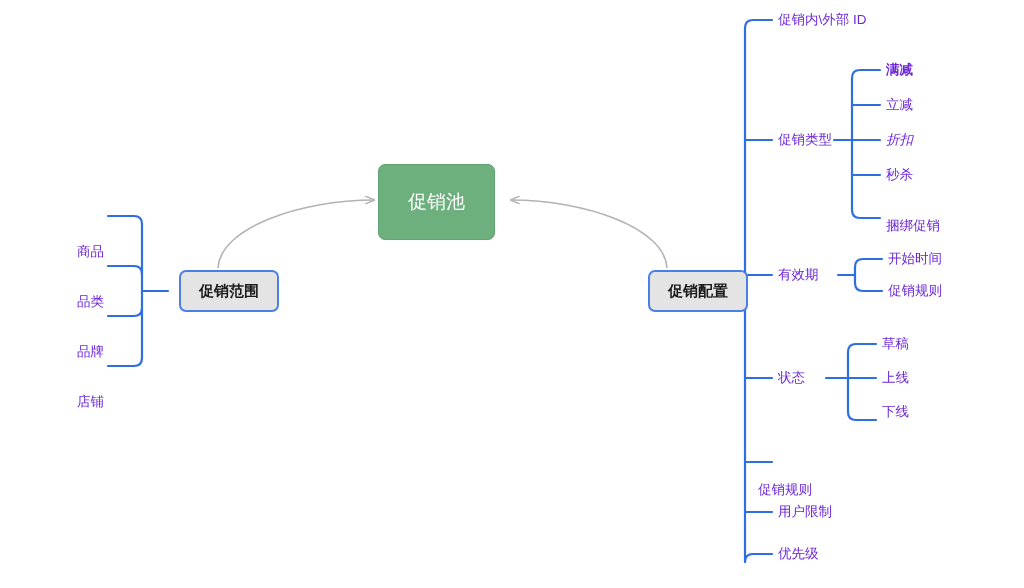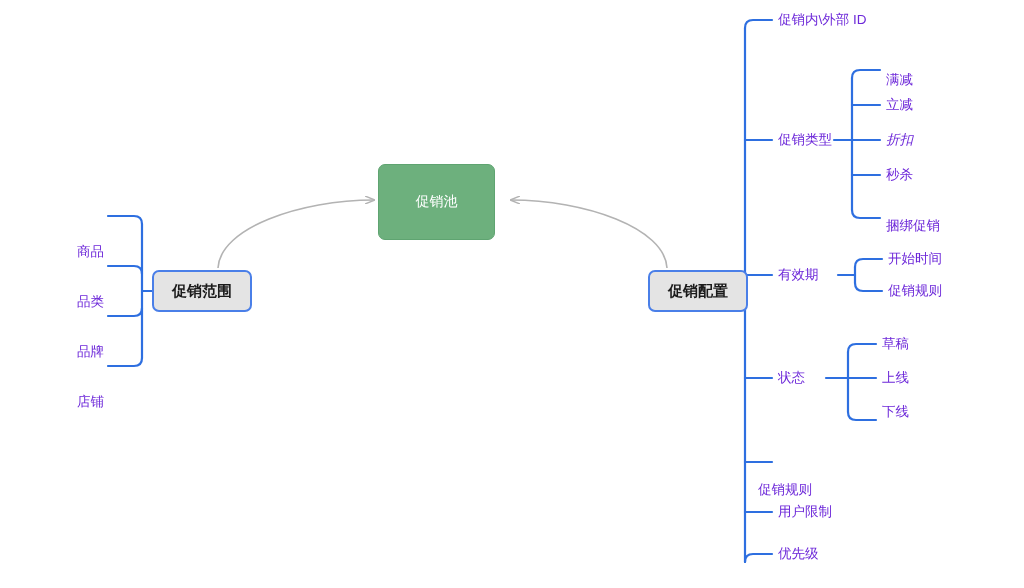--- a/index.html
+++ b/index.html
@@ -9,21 +9,21 @@
     overflow:hidden;position:relative;
   }
   #canvas{position:absolute;left:0;top:0;width:1024px;height:588px;}
   .node-box{
     position:absolute;box-sizing:border-box;
     display:flex;align-items:center;justify-content:center;
     border-radius:7px;
   }
   .node-root{
     background:#6db07d;border:1px solid #5fa471;
-    color:#ffffff;font-size:14px;
+    color:#ffffff;font-size:19px;
   }
   .node-main{
     background:#e4e4e4;border:2px solid #4a7fe8;
     color:#1b1b1b;font-size:15px;font-weight:bold;
   }
   .lbl{
     position:absolute;color:#6d28d9;font-size:13.5px;
     white-space:nowrap;line-height:1;
   }
   .lbl.right{transform:translateY(-50%);}
@@ -101,42 +101,42 @@
     <path d="M848,378 L876,378"></path>
     <path d="M848,412 Q848,420 856,420 L876,420"></path>
     <path d="M826,378 L848,378"></path>
   </g>
 </svg>
 
 <div class="node-box node-root" style="left:378px;top:164px;width:117px;height:76px;">
   <span>促销池</span>
 </div>
 
-<div class="node-box node-main" style="left:152px;top:270px;width:100px;height:42px;">
+<div class="node-box node-main" style="left:179px;top:270px;width:100px;height:42px;">
   <span>促销范围</span>
 </div>
 
 <div class="node-box node-main" style="left:648px;top:270px;width:100px;height:42px;">
   <span>促销配置</span>
 </div>
 
 <div class="lbl left" style="left:104px;top:216px;">商品</div>
 <div class="lbl left" style="left:104px;top:266px;">品类</div>
 <div class="lbl left" style="left:104px;top:316px;">品牌</div>
 <div class="lbl left" style="left:104px;top:366px;">店铺</div>
 
 <div class="lbl right" style="left:778px;top:20px;">促销内\外部 ID</div>
 <div class="lbl right" style="left:778px;top:140px;">促销类型</div>
 <div class="lbl right" style="left:778px;top:275px;">有效期</div>
 <div class="lbl right" style="left:778px;top:378px;">状态</div>
 <div class="lbl right" style="left:758px;top:462px;margin-top:28px;">促销规则</div>
 <div class="lbl right" style="left:778px;top:512px;">用户限制</div>
 <div class="lbl right" style="left:778px;top:554px;">优先级</div>
 
-<div class="lbl right" style="left:886px;top:80px;">满减</div>
+<div class="lbl right" style="left:886px;top:70px;font-weight:bold;">满减</div>
 <div class="lbl right" style="left:886px;top:105px;">立减</div>
 <div class="lbl right" style="left:886px;top:140px;font-style:italic;">折扣</div>
 <div class="lbl right" style="left:886px;top:175px;">秒杀</div>
 <div class="lbl right" style="left:886px;top:226px;">捆绑促销</div>
 
 <div class="lbl right" style="left:888px;top:259px;">开始时间</div>
 <div class="lbl right" style="left:888px;top:291px;">促销规则</div>
 
 <div class="lbl right" style="left:882px;top:344px;">草稿</div>
 <div class="lbl right" style="left:882px;top:378px;">上线</div>

